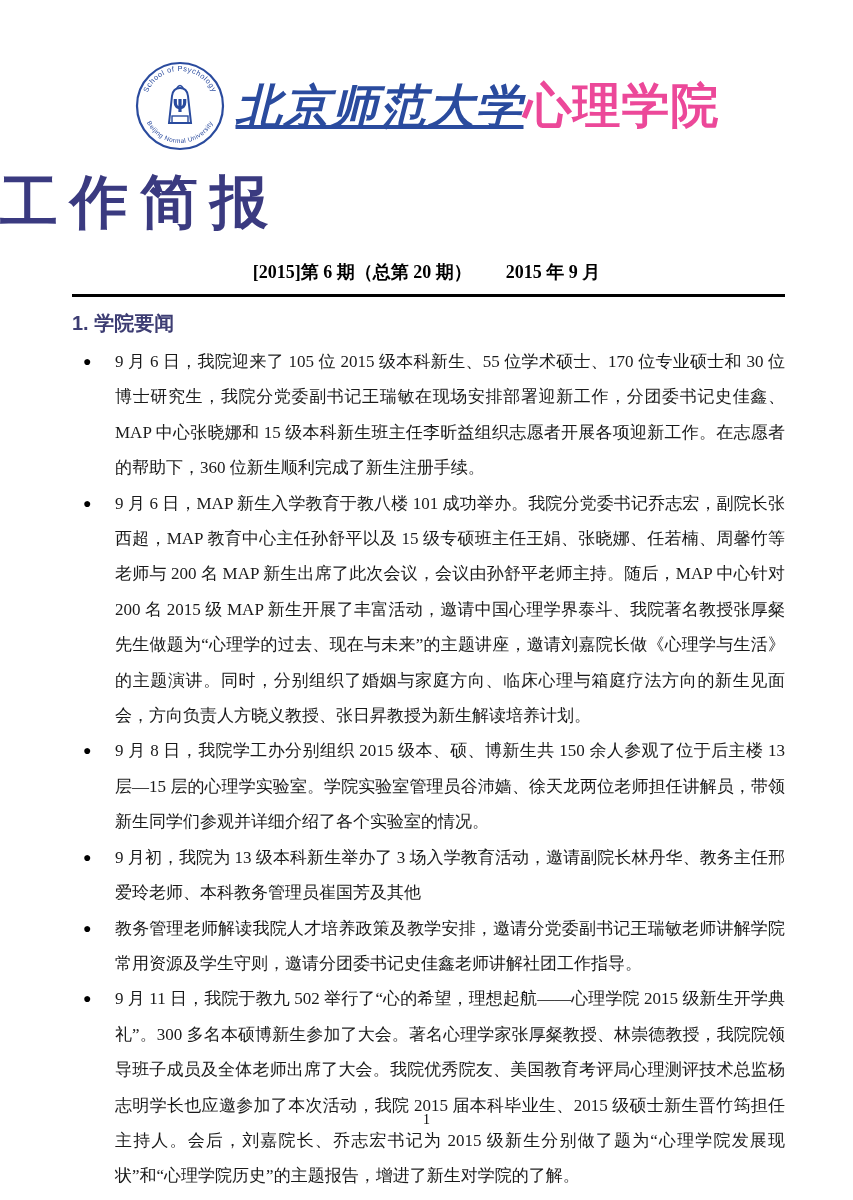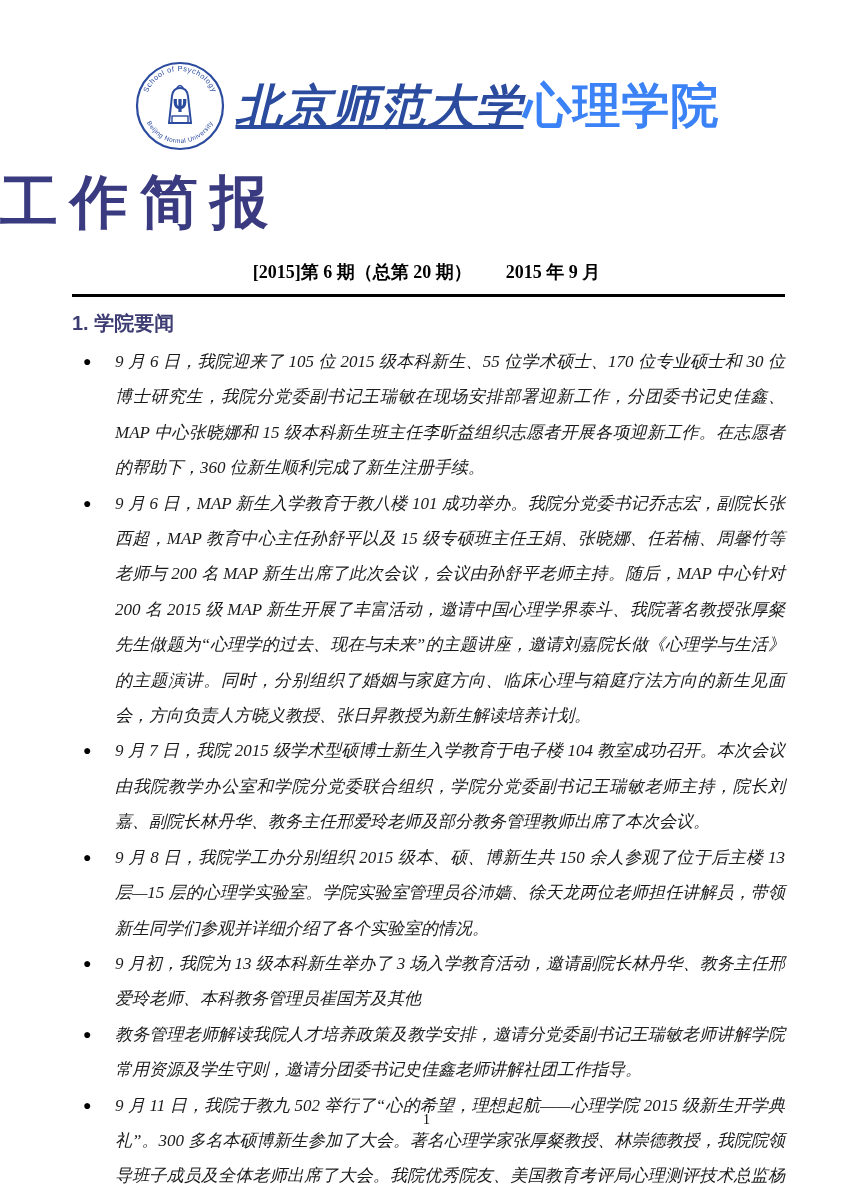--- a/index.html
+++ b/index.html
@@ -21,21 +21,21 @@
   }
   .seal { width: 92px; height: 92px; flex: 0 0 auto; }
   .brand { white-space: nowrap; color: #2a4b9e; line-height: 1; }
   .brand-calligraphy {
     font-family: "Liberation Serif", "DejaVu Serif", serif;
     font-style: italic; font-weight: bold;
     font-size: 46px; letter-spacing: 2px; color: #2a4b9e; text-decoration: underline;
   }
   .brand-bold {
     font-family: "Liberation Sans", "DejaVu Sans", sans-serif;
-    font-weight: 900; font-size: 48px; letter-spacing: 1px; color: #3b82f6;
+    font-weight: 900; font-size: 48px; letter-spacing: 1px; color: #ec4899;
   }
   .doc-title {
     color: #3a3a80;
     font-size: 58px; font-weight: bold;
     letter-spacing: 12px;
     margin-top: 12px;
     font-family: "Liberation Serif", "DejaVu Serif", serif;
   }
   .issue-line {
     text-align: center; font-weight: bold; font-size: 18px;
@@ -58,21 +58,20 @@
   }
   ul.news-list { list-style: none; margin-top: 7px; }
   ul.news-list li {
     position: relative;
     padding-left: 43px;
     font-size: 17px;
     line-height: 35.4px;
     text-align: justify;
     text-justify: inter-ideograph;
     color: #1a1a1a;
-    font-style: italic;
   }
   ul.news-list li::before {
     content: "\25CF";
     position: absolute; left: 11px; top: 0;
     font-size: 14px; color: #000;
   }
 
   
   .page-number {
     position: absolute; top: 1112px; left: 0; right: 0;
@@ -117,21 +116,20 @@
   </div>
 
   <div class="content">
     <hr class="rule">
 
     <div class="section-heading">1. 学院要闻</div>
 
     <ul class="news-list">
       <li>9 月 6 日，我院迎来了 105 位 2015 级本科新生、55 位学术硕士、170 位专业硕士和 30 位博士研究生，我院分党委副书记王瑞敏在现场安排部署迎新工作，分团委书记史佳鑫、MAP 中心张晓娜和 15 级本科新生班主任李昕益组织志愿者开展各项迎新工作。在志愿者的帮助下，360 位新生顺利完成了新生注册手续。</li>
       <li>9 月 6 日，MAP 新生入学教育于教八楼 101 成功举办。我院分党委书记乔志宏，副院长张西超，MAP 教育中心主任孙舒平以及 15 级专硕班主任王娟、张晓娜、任若楠、周馨竹等老师与 200 名 MAP 新生出席了此次会议，会议由孙舒平老师主持。随后，MAP 中心针对 200 名 2015 级 MAP 新生开展了丰富活动，邀请中国心理学界泰斗、我院著名教授张厚粲先生做题为“心理学的过去、现在与未来”的主题讲座，邀请刘嘉院长做《心理学与生活》的主题演讲。同时，分别组织了婚姻与家庭方向、临床心理与箱庭疗法方向的新生见面会，方向负责人方晓义教授、张日昇教授为新生解读培养计划。</li>
-      <li>9 月 7 日，我院 2015 级学术型硕博士新生入学教育于电子楼 104 教室成功召开。本次会议由我院教学办公室和学院分党委联合组织，学院分党委副书记王瑞敏老师主持，院长刘嘉、副院长林丹华、教务主任邢爱玲老师及部分教务管理教师出席了本次会议。</li>
       <li>9 月 8 日，我院学工办分别组织 2015 级本、硕、博新生共 150 余人参观了位于后主楼 13 层—15 层的心理学实验室。学院实验室管理员谷沛嫱、徐天龙两位老师担任讲解员，带领新生同学们参观并详细介绍了各个实验室的情况。</li>
       <li>9 月初，我院为 13 级本科新生举办了 3 场入学教育活动，邀请副院长林丹华、教务主任邢爱玲老师、本科教务管理员崔国芳及其他</li>
       <li>教务管理老师解读我院人才培养政策及教学安排，邀请分党委副书记王瑞敏老师讲解学院常用资源及学生守则，邀请分团委书记史佳鑫老师讲解社团工作指导。</li>
       <li>9 月 11 日，我院于教九 502 举行了“心的希望，理想起航——心理学院 2015 级新生开学典礼”。300 多名本硕博新生参加了大会。著名心理学家张厚粲教授、林崇德教授，我院院领导班子成员及全体老师出席了大会。我院优秀院友、美国教育考评局心理测评技术总监杨志明学长也应邀参加了本次活动，我院 2015 届本科毕业生、2015 级硕士新生晋竹筠担任主持人。会后，刘嘉院长、乔志宏书记为 2015 级新生分别做了题为“心理学院发展现状”和“心理学院历史”的主题报告，增进了新生对学院的了解。</li>
     </ul>
 
   </div>
 
   <div class="page-number">1</div>
 

